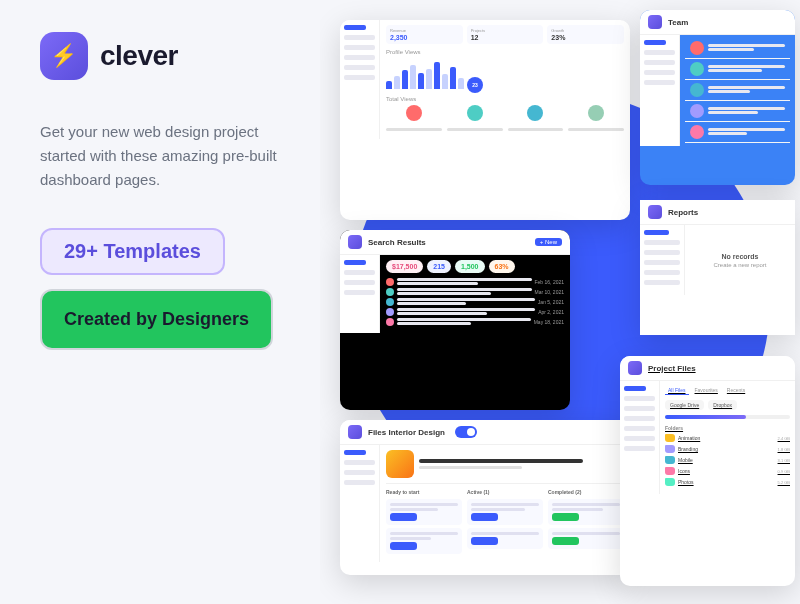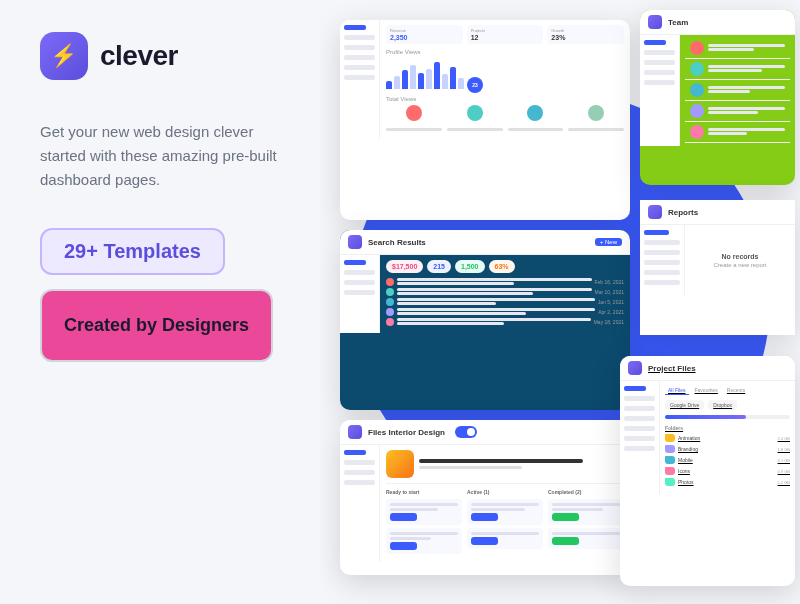--- a/index.html
+++ b/index.html
@@ -73,24 +73,24 @@
       padding: 10px 22px;
       font-size: 20px;
       font-weight: 700;
       color: #5b4edc;
       margin-bottom: 14px;
       width: fit-content;
     }
 
     .badge-designers {
       display: inline-block;
-      background: #ec4899;
+      background: #22c55e;
       border: 2px solid #d1d5db;
       border-radius: 12px;
-      padding: 24px 22px;
+      padding: 18px 22px;
       font-size: 18px;
       font-weight: 700;
       color: #1a1a2e;
       width: fit-content;
     }
 
     
     .right-panel {
       position: absolute;
       right: 0; top: 0;
@@ -130,23 +130,23 @@
       border-radius: 10px;
       box-shadow: 0 8px 30px rgba(0,0,0,0.15);
       overflow: hidden;
     }
 
     
     .screen-search {
       position: absolute;
       top: 230px;
       left: 20px;
-      width: 290px;
+      width: 230px;
       height: 180px;
-      background: #0c4a6e;
+      background: #000000;
       border-radius: 10px;
       box-shadow: 0 8px 30px rgba(0,0,0,0.15);
       overflow: hidden;
     }
 
     
     .screen-home {
       position: absolute;
       top: 420px;
       left: 20px;
@@ -158,21 +158,21 @@
       overflow: hidden;
     }
 
     
     .screen-right-top {
       position: absolute;
       top: 10px;
       right: 5px;
       width: 155px;
       height: 175px;
-      background: #84cc16;
+      background: #3b82f6;
       border-radius: 10px;
       box-shadow: 0 8px 30px rgba(0,0,0,0.15);
       overflow: hidden;
     }
 
     .screen-right-mid {
       position: absolute;
       top: 200px;
       right: 5px;
       width: 155px;
@@ -569,21 +569,21 @@
 </head>
 <body>
 
 <div class="left-panel">
   <div class="logo-area">
     <div class="logo-icon">⚡</div>
     <span class="logo-text">clever</span>
   </div>
 
 
-  <p class="subtext">Get your new web design clever started with these amazing pre-built dashboard pages.</p>
+  <p class="subtext">Get your new web design project started with these amazing pre-built dashboard pages.</p>
 
   <div class="badge-templates">29+ Templates</div>
   <div class="badge-designers">Created by Designers</div>
 </div>
 
 <div class="right-panel">
   <div class="circle-bg"></div>
 
   <div class="mock-container">
 

